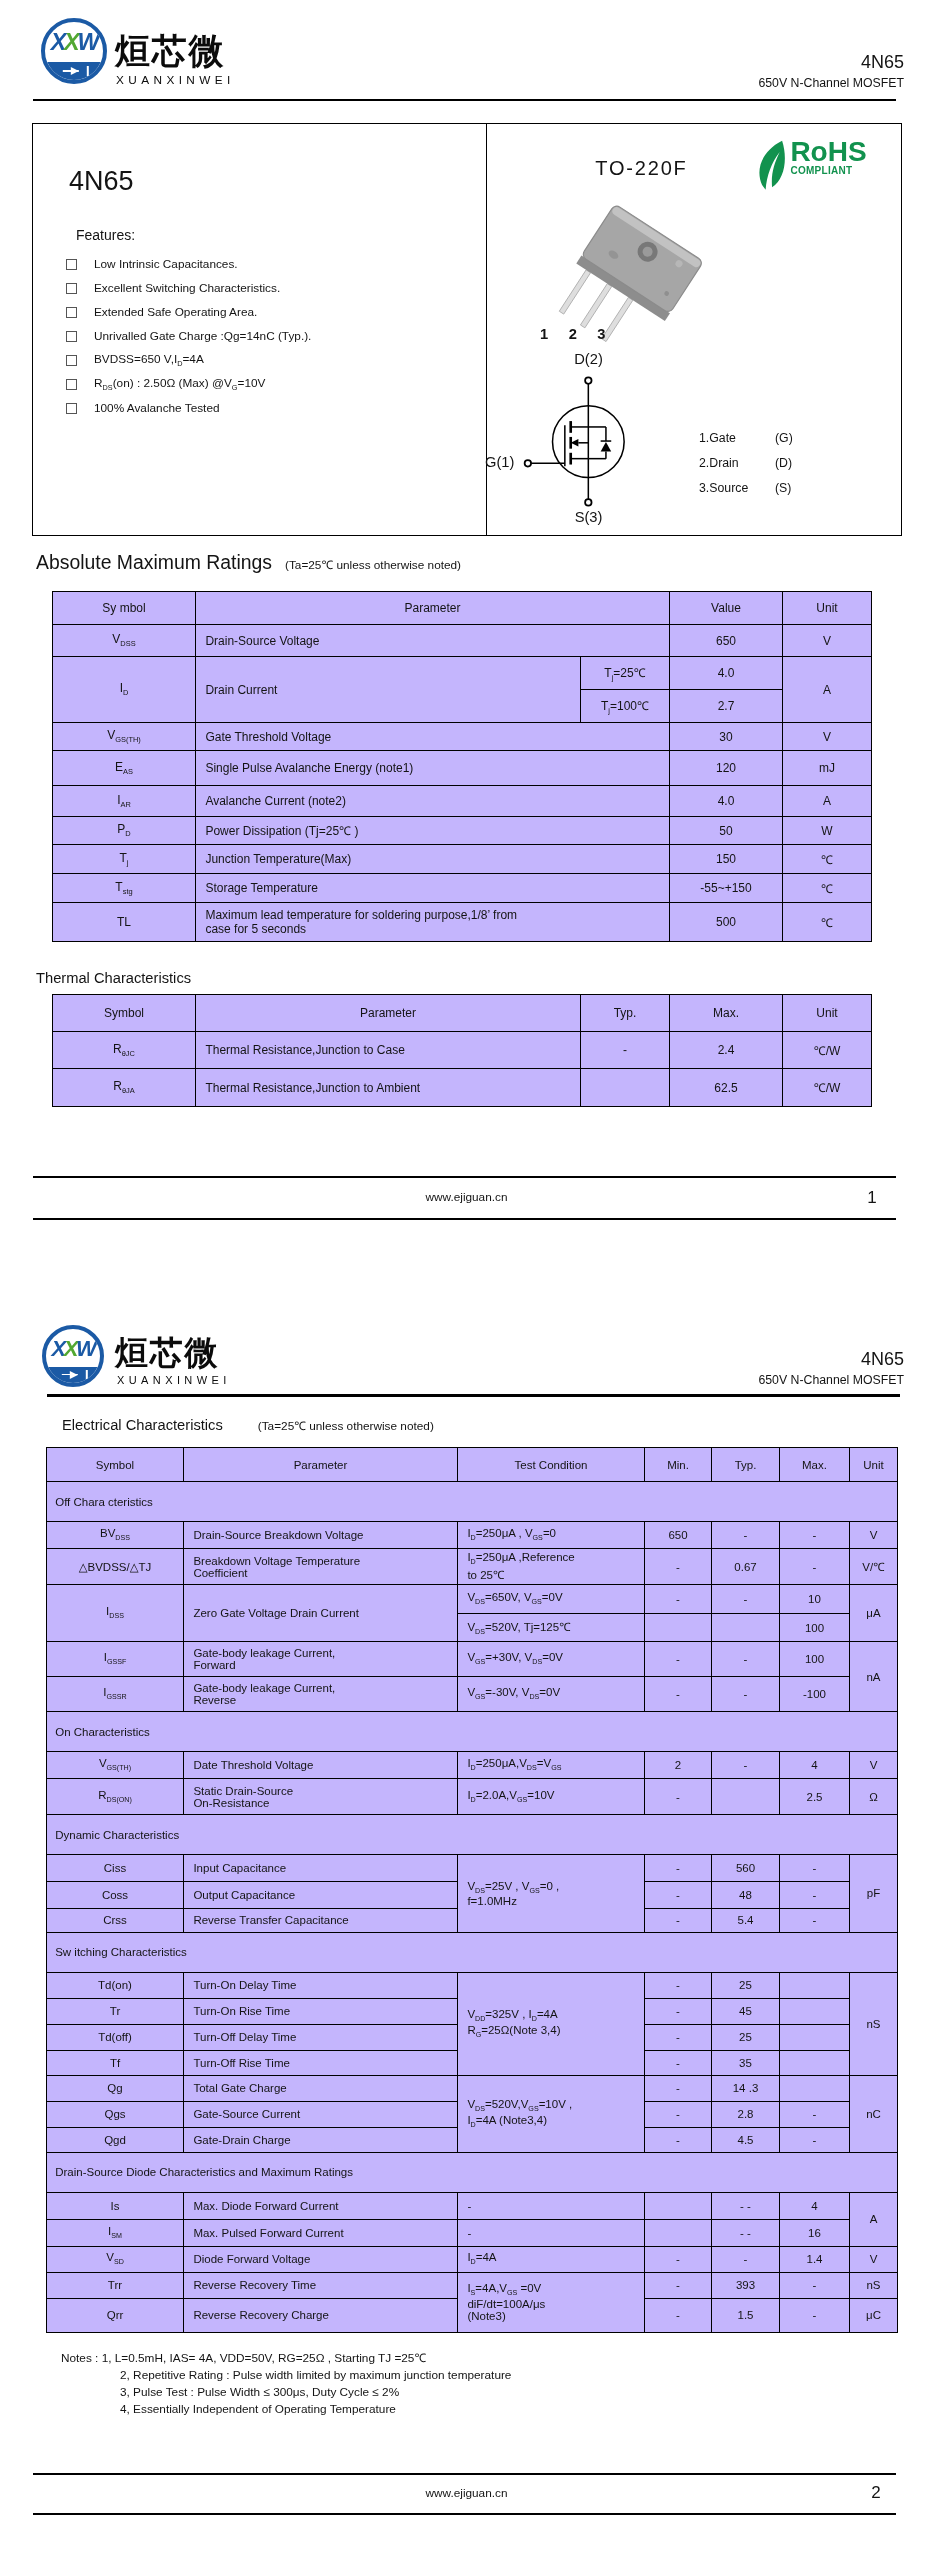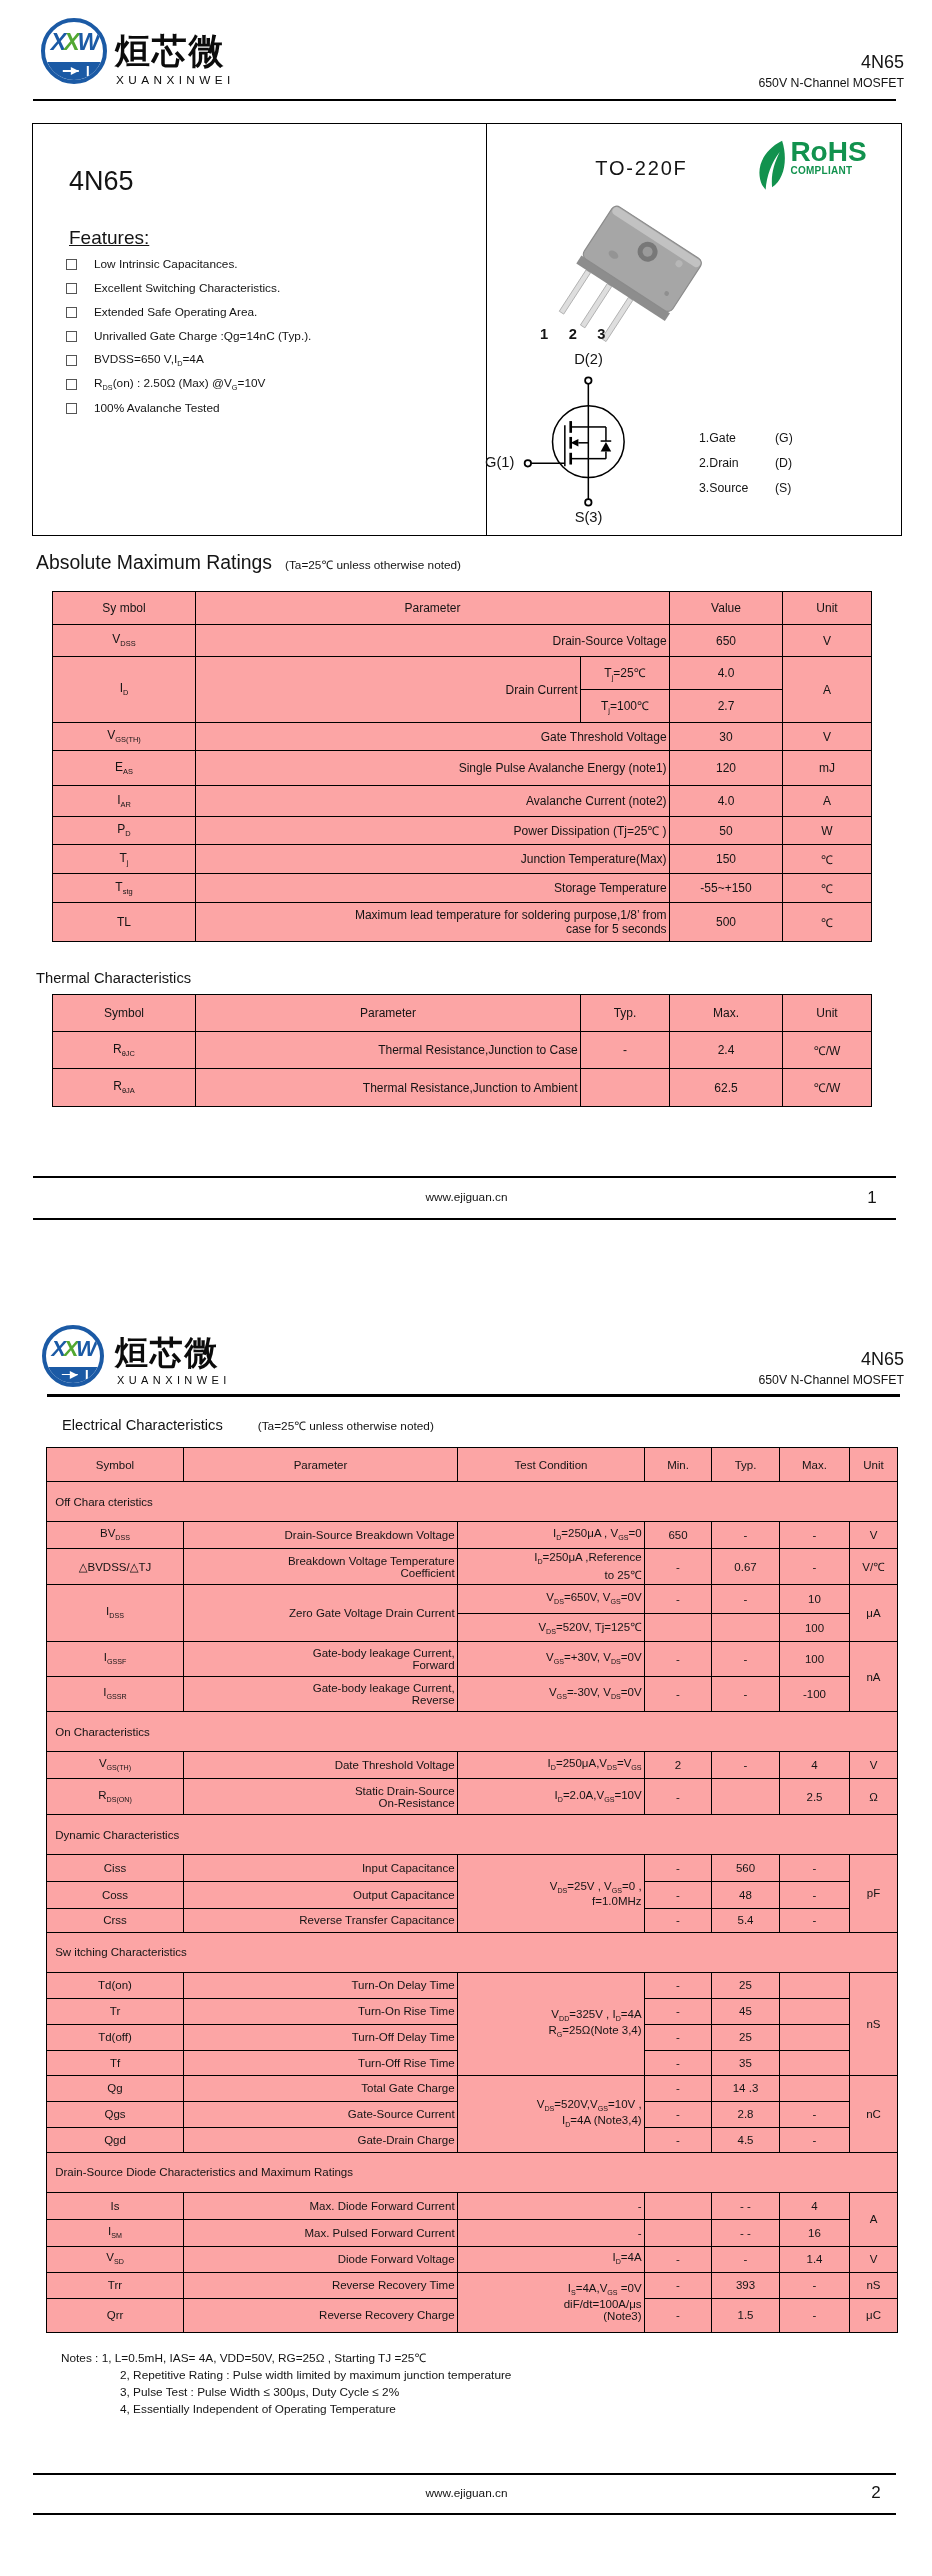--- a/index.html
+++ b/index.html
@@ -24,26 +24,26 @@
   .brand-cn{position:absolute;font-size:35px;font-weight:700;letter-spacing:1.8px;color:#0b0b0b;}
   .brand-en{position:absolute;font-size:11.8px;font-weight:400;letter-spacing:4.4px;color:#0b0b0b;}
   .head-right{position:absolute;right:29px;text-align:right;}
   .head-right .part{font-size:18px;}
   .head-right .sub{font-size:12.3px;margin-top:2.9px;}
   
   .h-amr{font-size:19.4px;}
   .h-note{font-size:11.8px;margin-left:13px;}
   .h-small{font-size:14.7px;}
   
-  table{border-collapse:collapse;table-layout:fixed;position:absolute;border:1.8px solid #000;background:#fca5a5;padding-left:17px;}
+  table{border-collapse:collapse;table-layout:fixed;position:absolute;border:1.8px solid #000;background:#c4b5fd;padding-left:17px;}
   td{border:solid #000;border-width:1.8px 1.2px;vertical-align:middle;text-align:center;
      font-weight:400;padding:1.2px 2.4px;box-sizing:border-box;}
   #amr td,#thermal td{font-size:12px;}
   #ec td{font-size:11.5px;}
-  td.l{text-align:right;padding-left:9.4px;margin-left:8px;}
+  td.l{text-align:left;padding-left:9.4px;margin-left:8px;}
   td.pre{white-space:pre-line;}
   tr.sec td{text-align:left;padding-left:8.2px;font-size:12.6px;}
   sub{font-size:0.62em;}
   
   .feat{display:flex;align-items:center;height:24px;font-size:11.8px;gap:10px;}
   .chk{display:inline-block;width:11px;height:11px;border:1.2px solid #555;margin-right:7px;flex:0 0 auto;box-sizing:border-box;}
   
   .rohs{position:absolute;display:flex;align-items:flex-start;}
   .rohs-txt{margin-left:2.4px;color:#12924e;}
   .rohs-txt .r1{font-size:28px;font-weight:800;line-height:0.92;}
@@ -72,21 +72,21 @@
 <div class="head-right" style="top:52px;">
   <div class="part">4N65</div>
   <div class="sub">650V N-Channel MOSFET</div>
 </div>
 <div class="rule" style="left:33px;top:99px;width:863px;height:2.4px;"></div>
 
 <div class="abs" style="left:32px;top:123px;width:868px;height:411px;border:1.2px solid #000;">
   <div class="abs" style="left:453px;top:0;bottom:0;width:1.2px;background:#000;"></div>
 
   <div class="abs" style="left:36px;top:42px;font-size:27px;">4N65</div>
-  <div class="abs" style="left:36px;top:103px;font-size:19px;text-decoration:underline;">Features:</div>
+  <div class="abs" style="left:43px;top:103px;font-size:14px;">Features:</div>
   <div class="abs" style="left:33px;top:128px;width:388px;">
     <div class="feat">
         <span class="chk"></span>
         <span>Low Intrinsic Capacitances.</span>
       </div>
     <div class="feat">
         <span class="chk"></span>
         <span>Excellent Switching Characteristics.</span>
       </div>
     <div class="feat">

